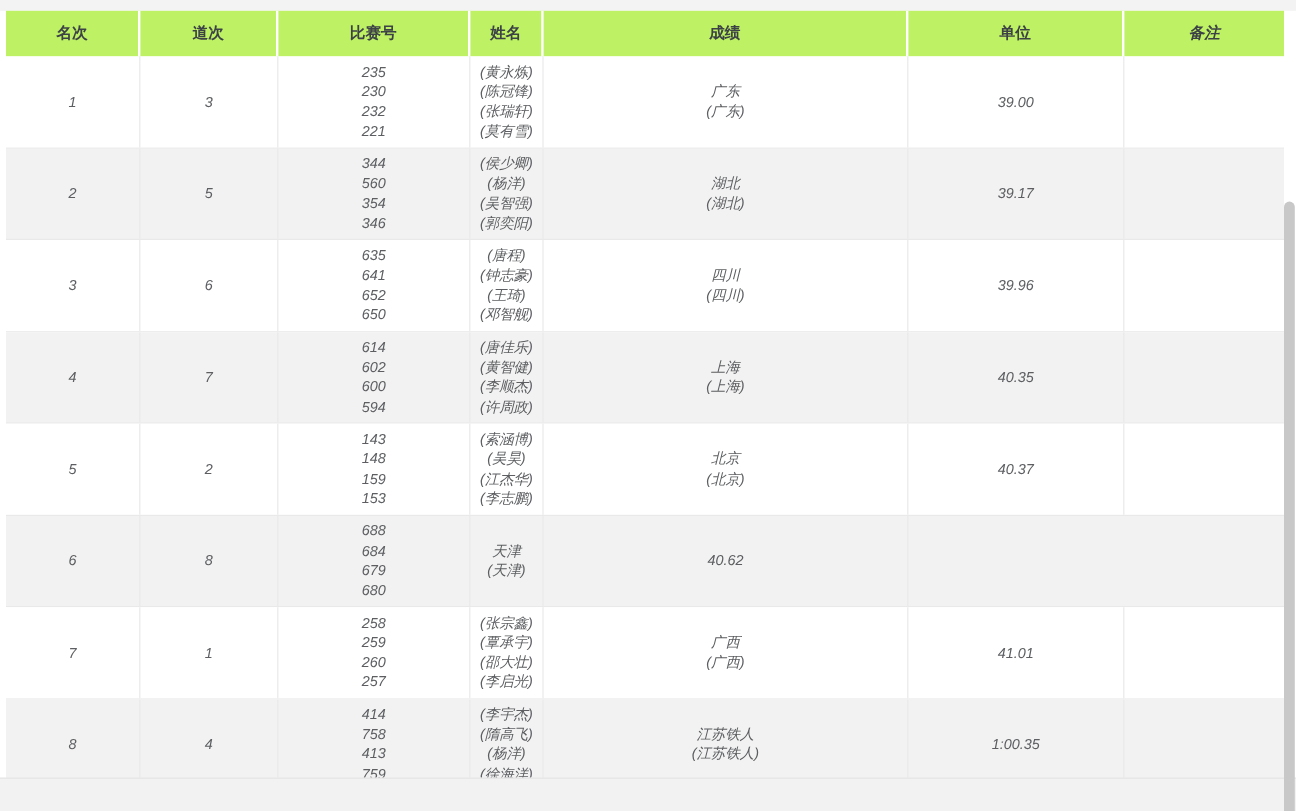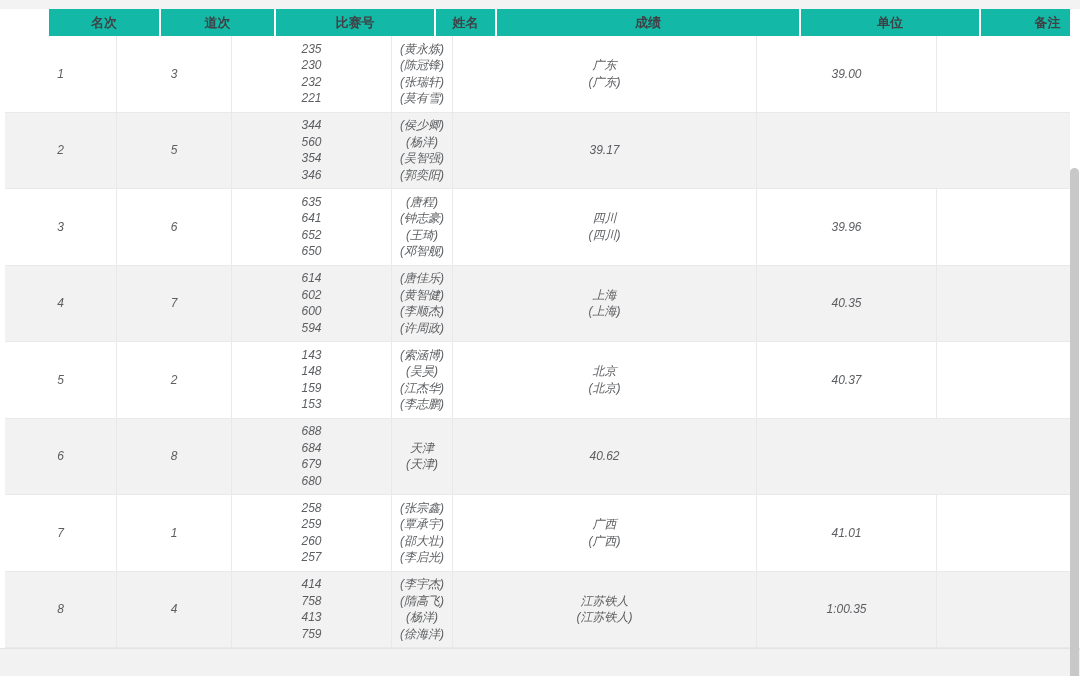--- a/index.html
+++ b/index.html
@@ -14,32 +14,31 @@
     width: 1080px; height: 9px;
     background: #f3f3f3;
   }
   .results-table {
     position: absolute; left: 5px; top: 9px;
     width: 1065px;
   }
   .thead {
     display: grid;
     grid-template-columns: 112px 115px 160px 61px 304px 180px 133px;
-    height: 27px;
-    background: #14b8a6;
-    margin-left: 44px;
+    height: 38px;
+    background: #bef264;
   }
   .th {
     display: flex; align-items: center; justify-content: center;
     font-size: 13px; font-weight: bold;
     color: #3d4246;
     border-right: 2px solid #ffffff;
     box-sizing: border-box;
   }
-  .th:last-child { border-right: none; }
+  .th:last-child { border-right: none; font-style: italic; }
   .tbody .row {
     display: grid;
     grid-template-columns: 112px 115px 160px 61px 304px 180px 133px;
     height: 76.5px;
     background: #ffffff;
     border-bottom: 1px solid #e9e9e9;
     box-sizing: border-box;
   }
   .tbody .row.alt { background: #f2f2f2; }
   .cell {
@@ -118,20 +117,24 @@
           <div class="line">560</div>
           <div class="line">354</div>
           <div class="line">346</div>
         </div>
     <div class="cell">
           <div class="line">(侯少卿)</div>
           <div class="line">(杨洋)</div>
           <div class="line">(吴智强)</div>
           <div class="line">(郭奕阳)</div>
         </div>
+    <div class="cell">
+          <div class="line">湖北</div>
+          <div class="line">(湖北)</div>
+        </div>
     <div class="cell">39.17</div>
     <div class="cell"></div>
   </div>
 
   <div class="row">
     <div class="cell">3</div>
     <div class="cell">6</div>
     <div class="cell">
           <div class="line">635</div>
           <div class="line">641</div>

